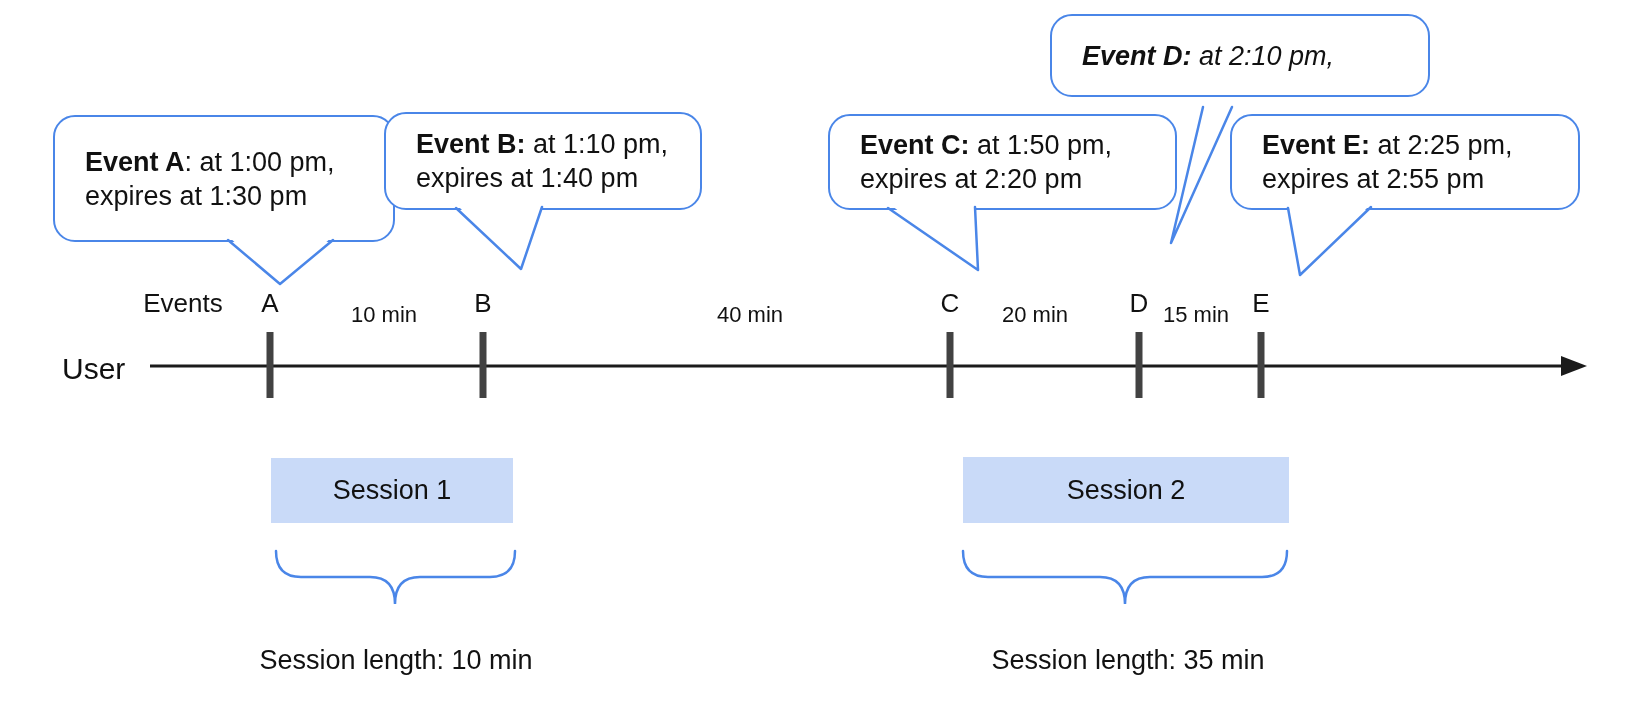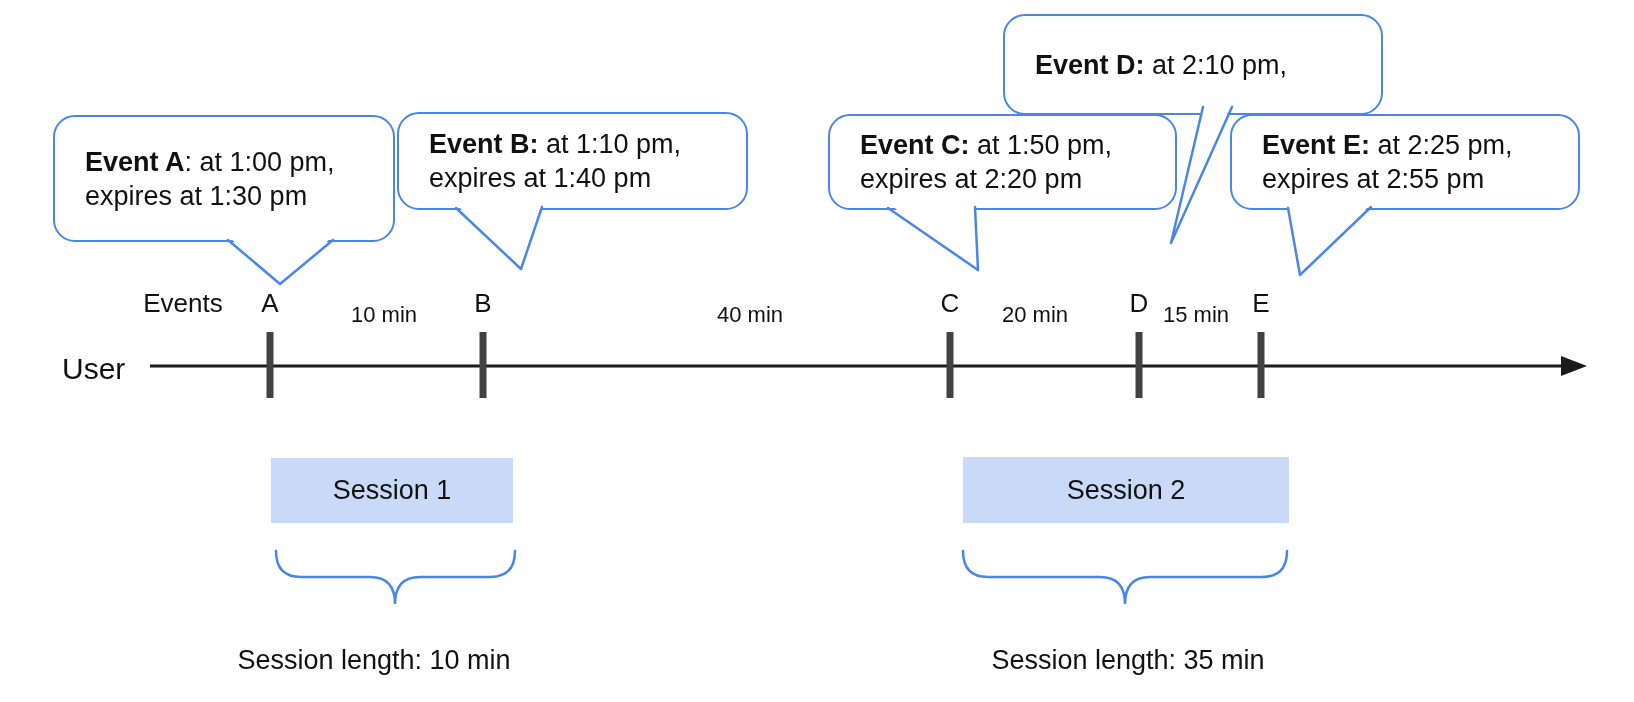--- a/index.html
+++ b/index.html
@@ -36,31 +36,31 @@
 </head>
 <body>
 
 <div class="canvas">
 
   <div class="bubble" style="left:53px;top:115px;width:342px;height:127px;">
     <div><b>Event A</b><span>: at 1:00 pm,</span></div>
     <div>expires at 1:30 pm</div>
   </div>
 
-  <div class="bubble" style="left:397px;top:112px;width:351px;height:98px;">
+  <div class="bubble" style="left:384px;top:112px;width:318px;height:98px;">
     <div><b>Event B:</b><span> at 1:10 pm,</span></div>
     <div>expires at 1:40 pm</div>
   </div>
 
   <div class="bubble" style="left:828px;top:114px;width:349px;height:96px;">
     <div><b>Event C:</b><span> at 1:50 pm,</span></div>
     <div>expires at 2:20 pm</div>
   </div>
 
-  <div class="bubble" style="left:1003px;top:14px;width:380px;height:101px;">
+  <div class="bubble" style="left:1050px;top:14px;width:380px;height:83px;font-style:italic;">
     <div><b>Event D:</b><span> at 2:10 pm,</span></div>
   </div>
 
   <div class="bubble" style="left:1230px;top:114px;width:350px;height:96px;">
     <div><b>Event E:</b><span> at 2:25 pm,</span></div>
     <div>expires at 2:55 pm</div>
   </div>
 
   <div class="lbl events-lbl" style="left:183px;top:288px;">Events</div>
 
@@ -77,21 +77,21 @@
 
   <div class="lbl user-lbl" style="left:62px;top:352px;">User</div>
 
   <div class="session-box" style="left:271px;top:438px;width:242px;height:65px;">
     <span>Session 1</span>
   </div>
   <div class="session-box" style="left:963px;top:437px;width:326px;height:66px;">
     <span>Session 2</span>
   </div>
 
-  <div class="lbl caption" style="left:374px;top:645px;">Session length: 10 min</div>
+  <div class="lbl caption" style="left:396px;top:645px;">Session length: 10 min</div>
   <div class="lbl caption" style="left:1128px;top:645px;">Session length: 35 min</div>
 
   <svg class="overlay" viewBox="0 0 1634 702">
 
     <line class="axis-line" x1="150" y1="366" x2="1564" y2="366"></line>
     <polygon class="axis-arrow" points="1587,366 1561,356 1561,376"></polygon>
 
     <rect class="tick" x="266.5" y="332" width="7" height="66"></rect>
     <rect class="tick" x="479.5" y="332" width="7" height="66"></rect>
     <rect class="tick" x="946.5" y="332" width="7" height="66"></rect>

